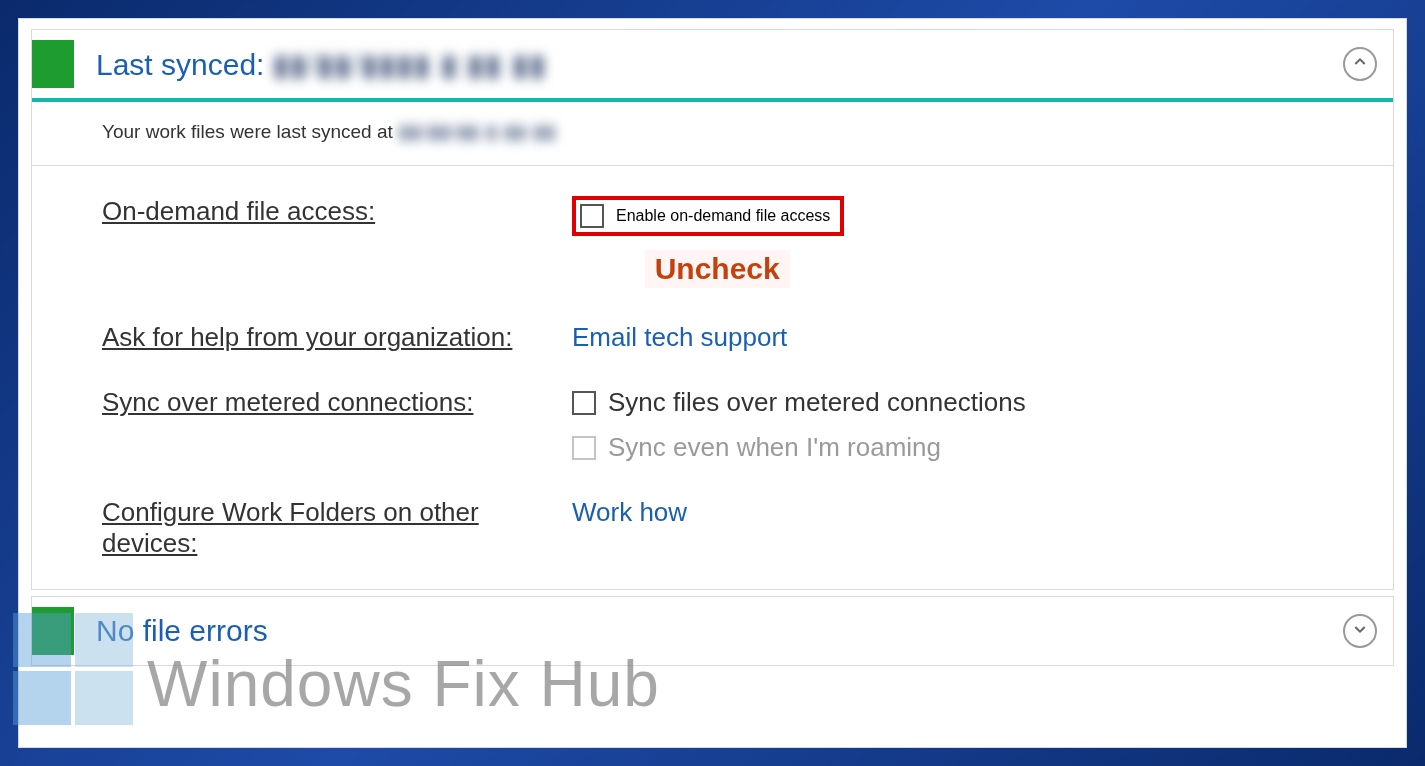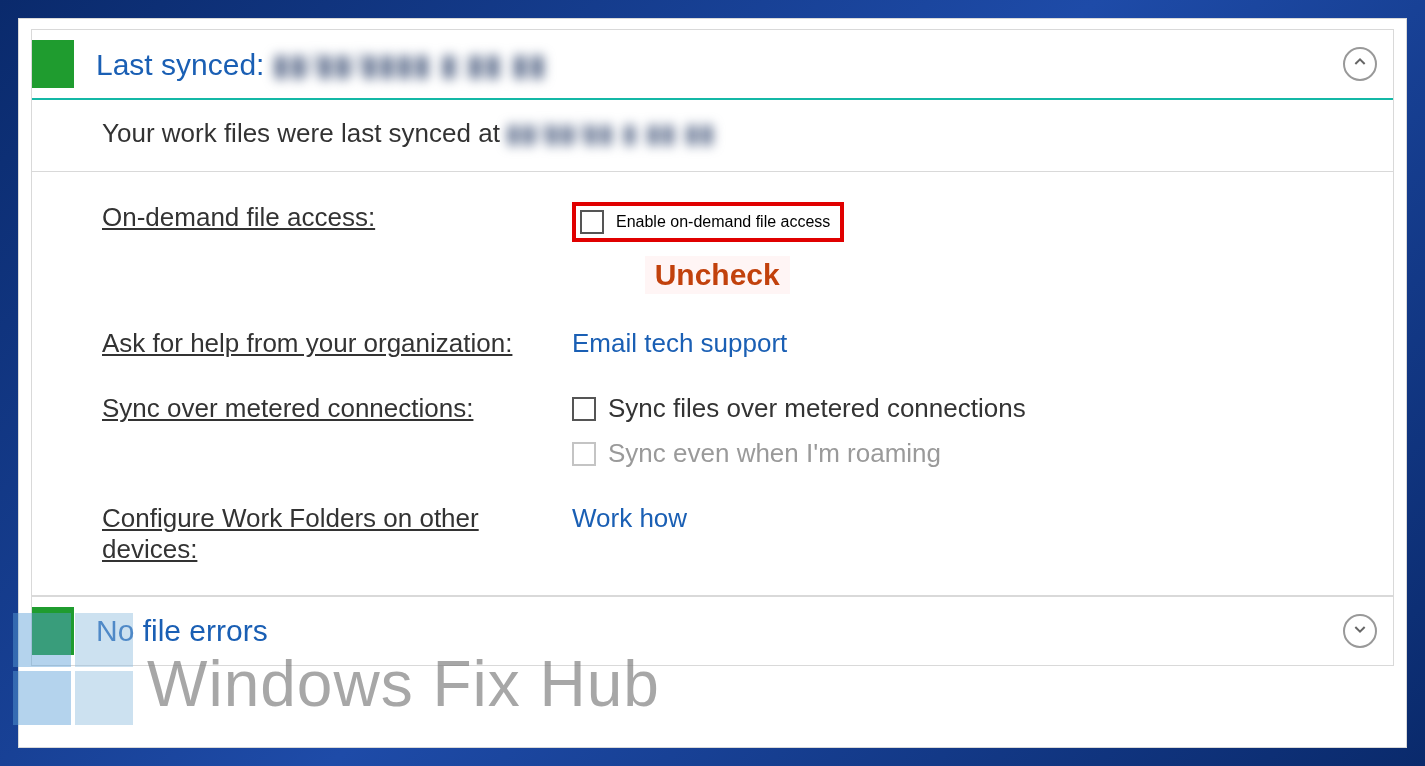--- a/index.html
+++ b/index.html
@@ -15,20 +15,21 @@
     .panel {
       background: #fff;
       border: 1px solid #d9d9d9;
       width: 100%;
       height: 100%;
       padding: 10px 12px;
       position: relative;
     }
     .section {
       border: 1px solid #d9d9d9;
+      margin-bottom: 6px;
     }
     .section-header {
       display: flex;
       align-items: center;
       padding: 10px 16px 10px 0;
       position: relative;
     }
     .green-bar {
       width: 42px;
       height: 48px;
@@ -59,23 +60,23 @@
       border: 2px solid #999;
       border-radius: 50%;
       display: flex;
       align-items: center;
       justify-content: center;
       cursor: pointer;
       background: #fff;
     }
     .chevron-btn svg { width: 16px; height: 16px; }
     .sync-status-row {
-      border-top: 2px solid #14b8a6;
+      border-top: 4px solid #14b8a6;
       padding: 18px 16px 22px 70px;
-      font-size: 26px;
+      font-size: 19px;
       color: #333;
       display: flex;
       align-items: baseline;
       gap: 6px;
     }
     .settings-block {
       border-top: 1px solid #d9d9d9;
       padding: 30px 16px 30px 70px;
     }
     .setting-row {

